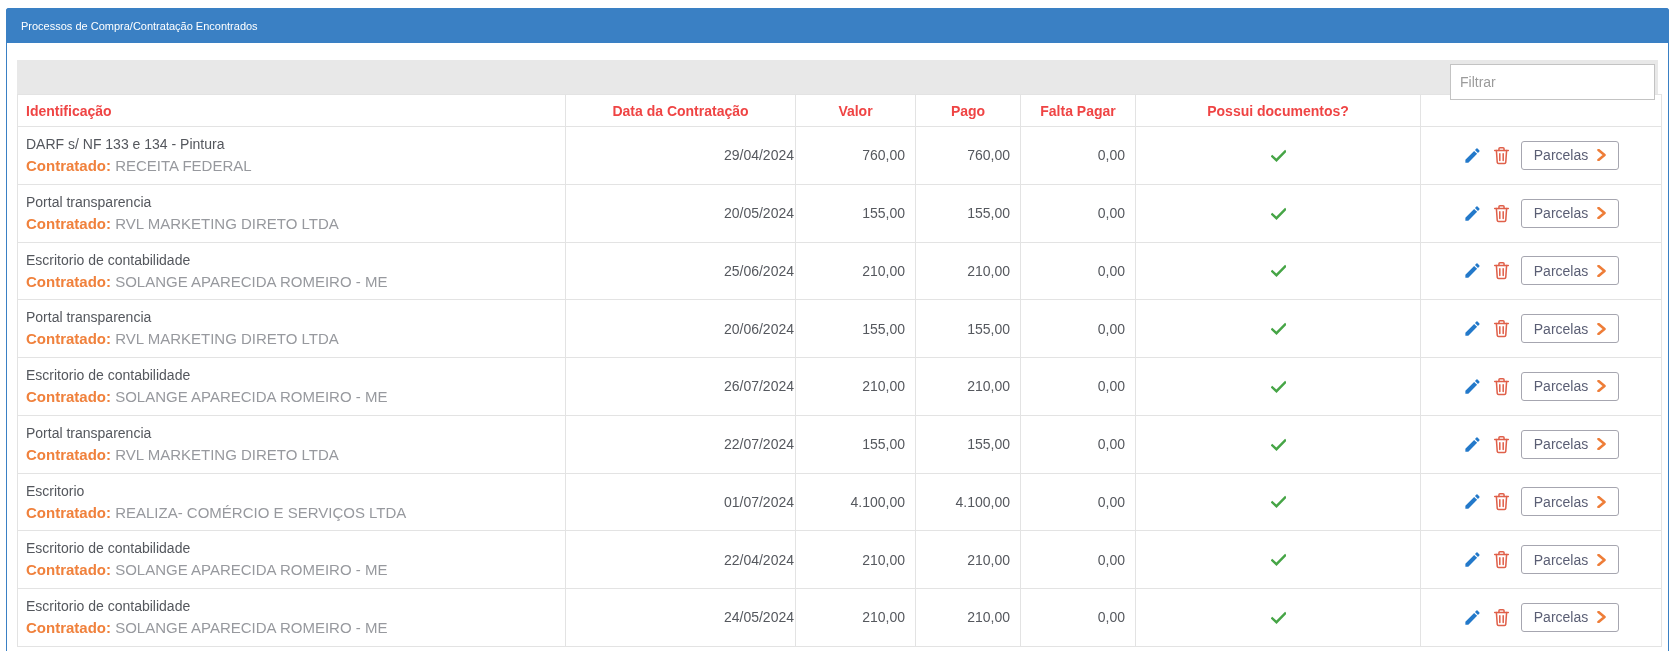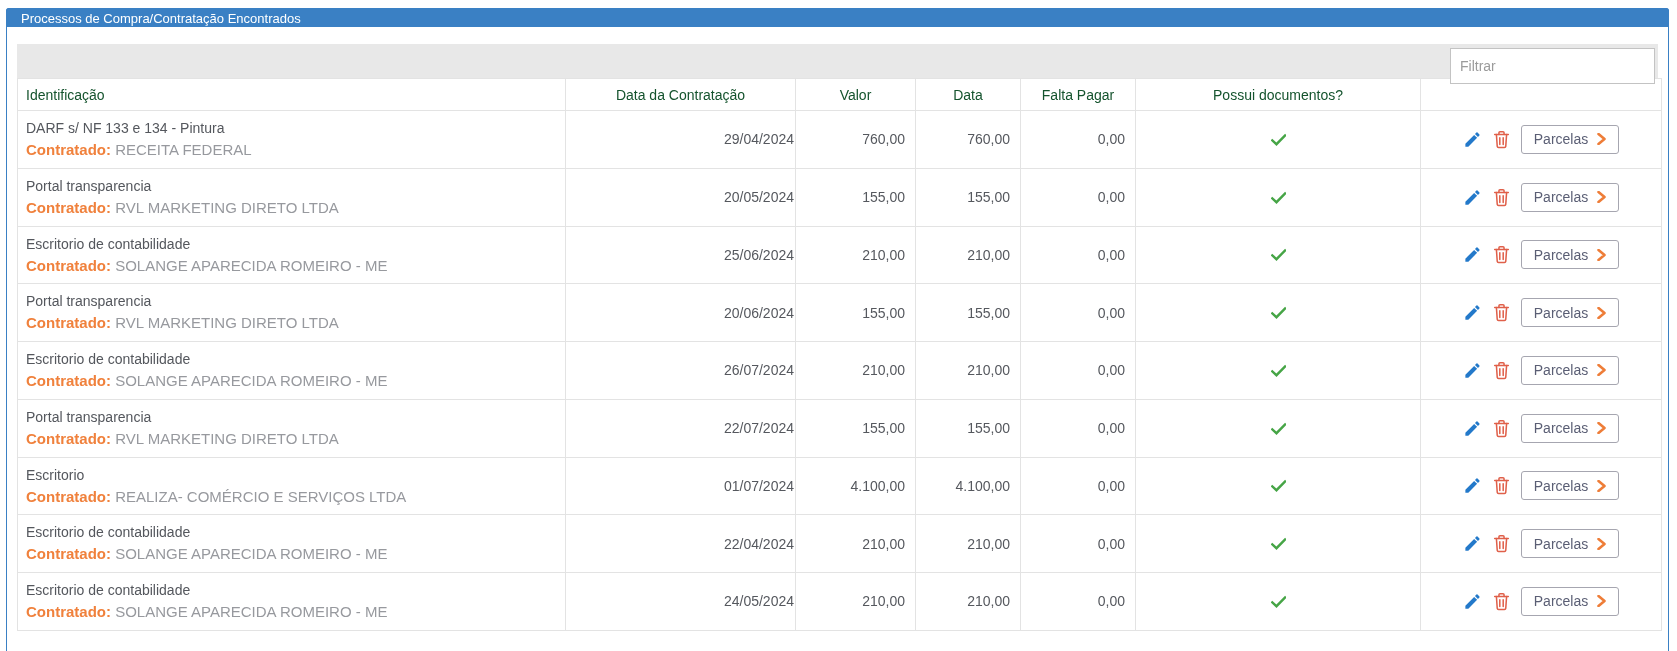--- a/index.html
+++ b/index.html
@@ -12,24 +12,24 @@
   }
   .panel {
     position: absolute;
     left: 6px; top: 8px;
     width: 1663px; height: 720px;
     border: 1px solid #3a80c4;
     border-radius: 2px;
     background: #fff;
   }
   .panel-heading {
-    height: 18px;
+    height: 34px;
     background: #3a80c4;
     color: #ffffff;
-    font-size: 13px;
+    font-size: 11px;
     display: flex;
     align-items: center;
     padding: 4px 14px;
   }
   .panel-body { padding: 17px 10px 10px 10px; }
 
   .toolbar {
     height: 34px;
     background: #e8e8e8;
     position: relative;
@@ -53,22 +53,22 @@
     border-collapse: collapse;
     table-layout: fixed;
     color: #55585e;
     font-size: 14px;
   }
   .process-table th, .process-table td {
     border: 1px solid #e3e3e3;
   }
   .process-table thead tr { height: 32px; }
   .process-table th {
-    font-weight: 400;
-    color: #14532d;
+    font-weight: 700;
+    color: #ef4444;
     text-align: center;
     padding: 0 6px;
   }
   .process-table th.col-id { text-align: left; padding-left: 8px; }
 
   .process-table tbody tr { height: 48px; background: #fff; }
 
   .cell-id { padding: 7px 8px; vertical-align: middle; }
   .id-title { font-size: 14px; color: #54575d; line-height: 1.5; }
   .id-sub { font-size: 15px; line-height: 1.45; }
@@ -128,21 +128,21 @@
         <col style="width:105px">
         <col style="width:115px">
         <col style="width:285px">
         <col style="width:241px">
       </colgroup>
       <thead>
         <tr>
           <th class="col-id">Identificação</th>
           <th>Data da Contratação</th>
           <th>Valor</th>
-          <th>Data</th>
+          <th>Pago</th>
           <th>Falta Pagar</th>
           <th>Possui documentos?</th>
           <th></th>
         </tr>
       </thead>
       <tbody id="rows">
   <tr>
     <td class="cell-id">
       <div class="id-title">DARF s/ NF 133 e 134 - Pintura</div>
       <div class="id-sub">

